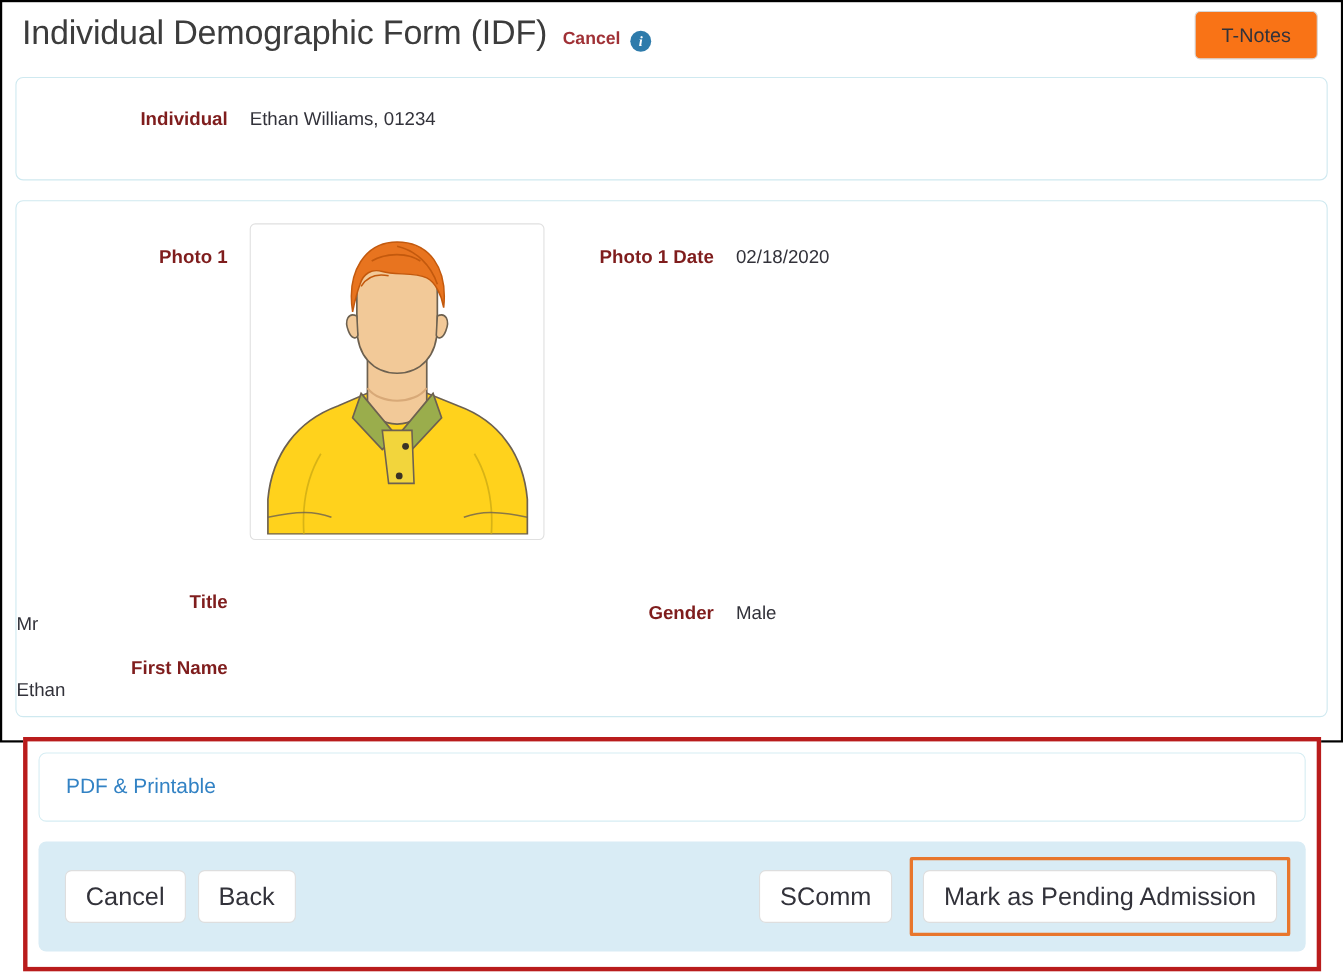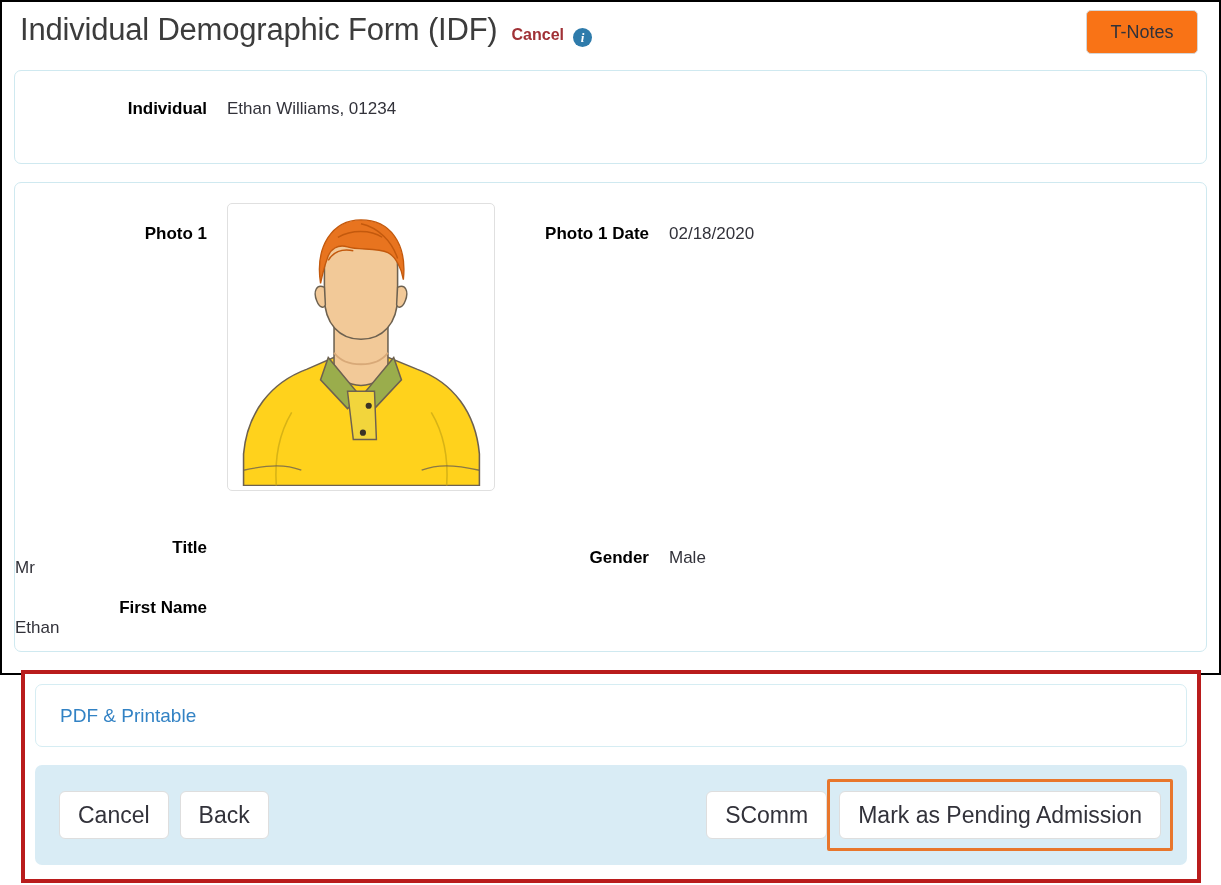--- a/index.html
+++ b/index.html
@@ -110,21 +110,21 @@
     padding-left: 13px;
   }
   .field {
     display: flex;
     align-items: flex-start;
     box-sizing: border-box;
   }
   .field-label {
     font-size: 17px;
     font-weight: bold;
-    color: #000000;
+    color: #7f1d1d;
     text-align: right;
     white-space: nowrap;
     box-sizing: border-box;
     padding-right: 20px;
   }
   .field-value {
     font-size: 17px;
     color: #32323a;
     white-space: nowrap;
   }
@@ -248,20 +248,21 @@
   }
   .btn-group-left {
     display: flex;
     gap: 11px;
   }
   .btn-group-right {
     position: absolute;
     right: 14px;
     display: flex;
     align-items: center;
+    gap: 16px;
   }
   .highlight-box {
     border: 3px solid #e8762c;
     padding: 9px;
     border-radius: 2px;
     display: inline-block;
     box-sizing: border-box;
   }
   .highlight-box .btn {
     height: 48px;

